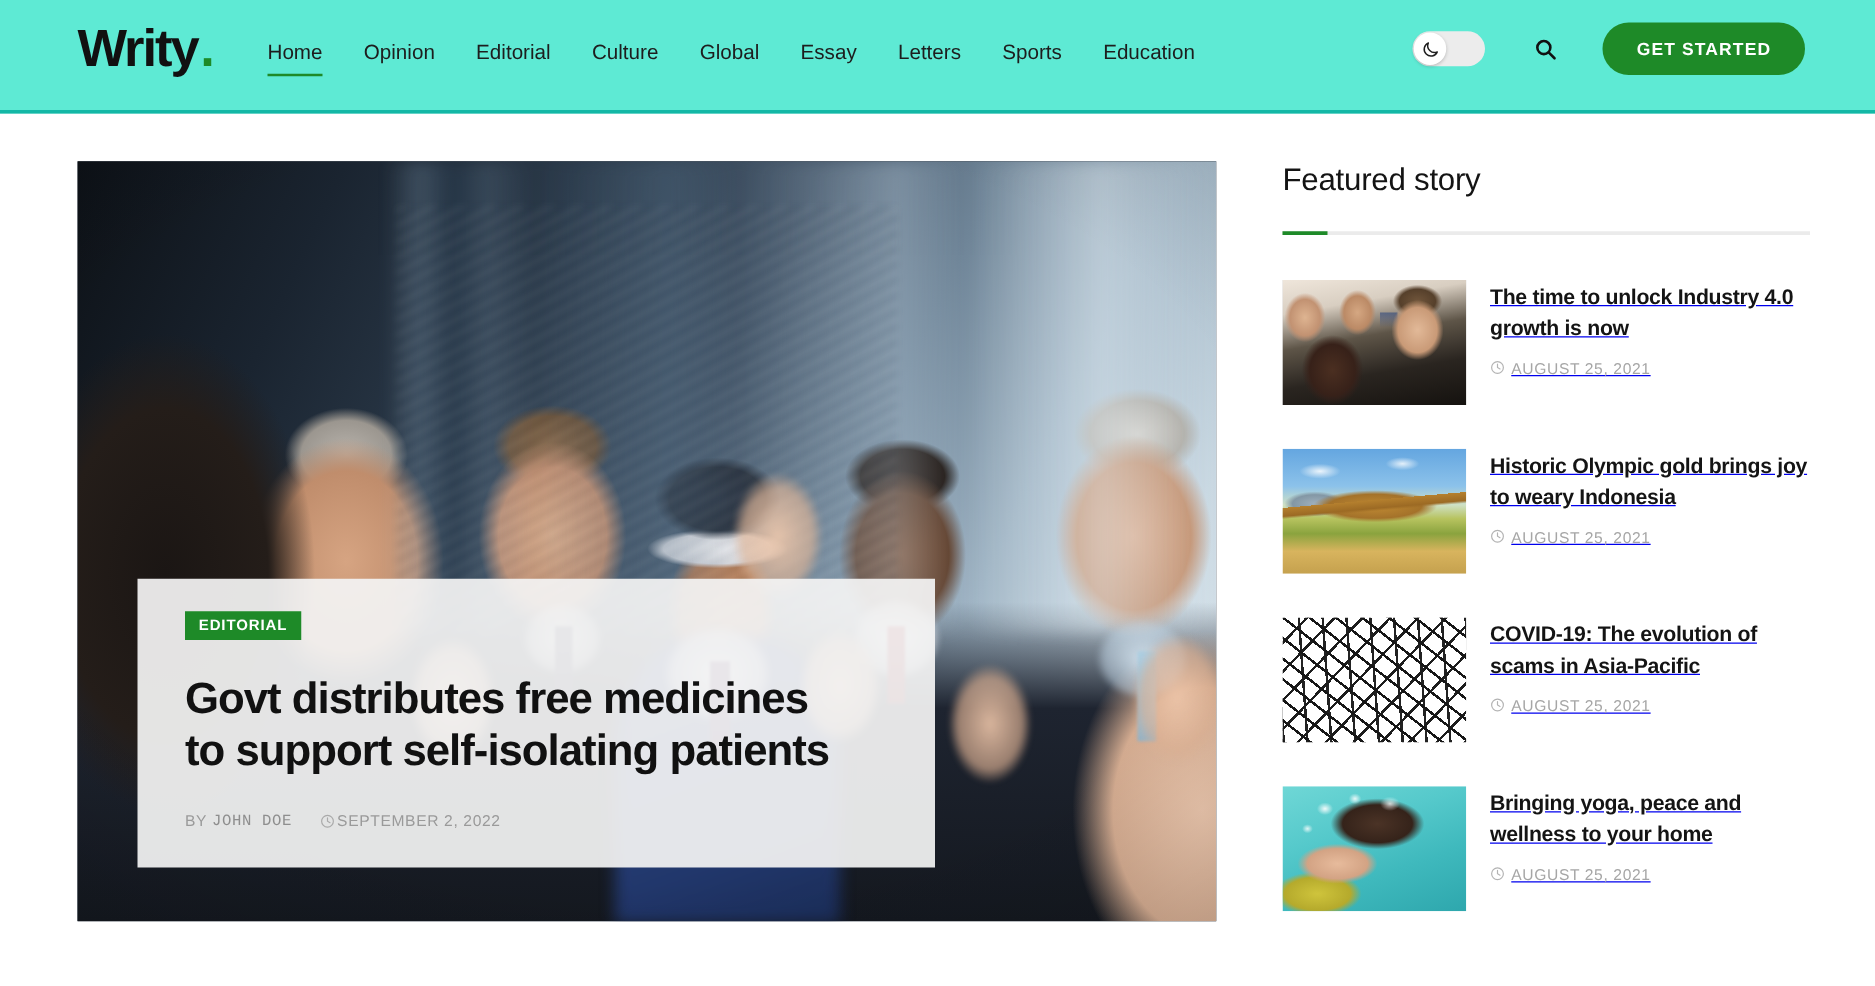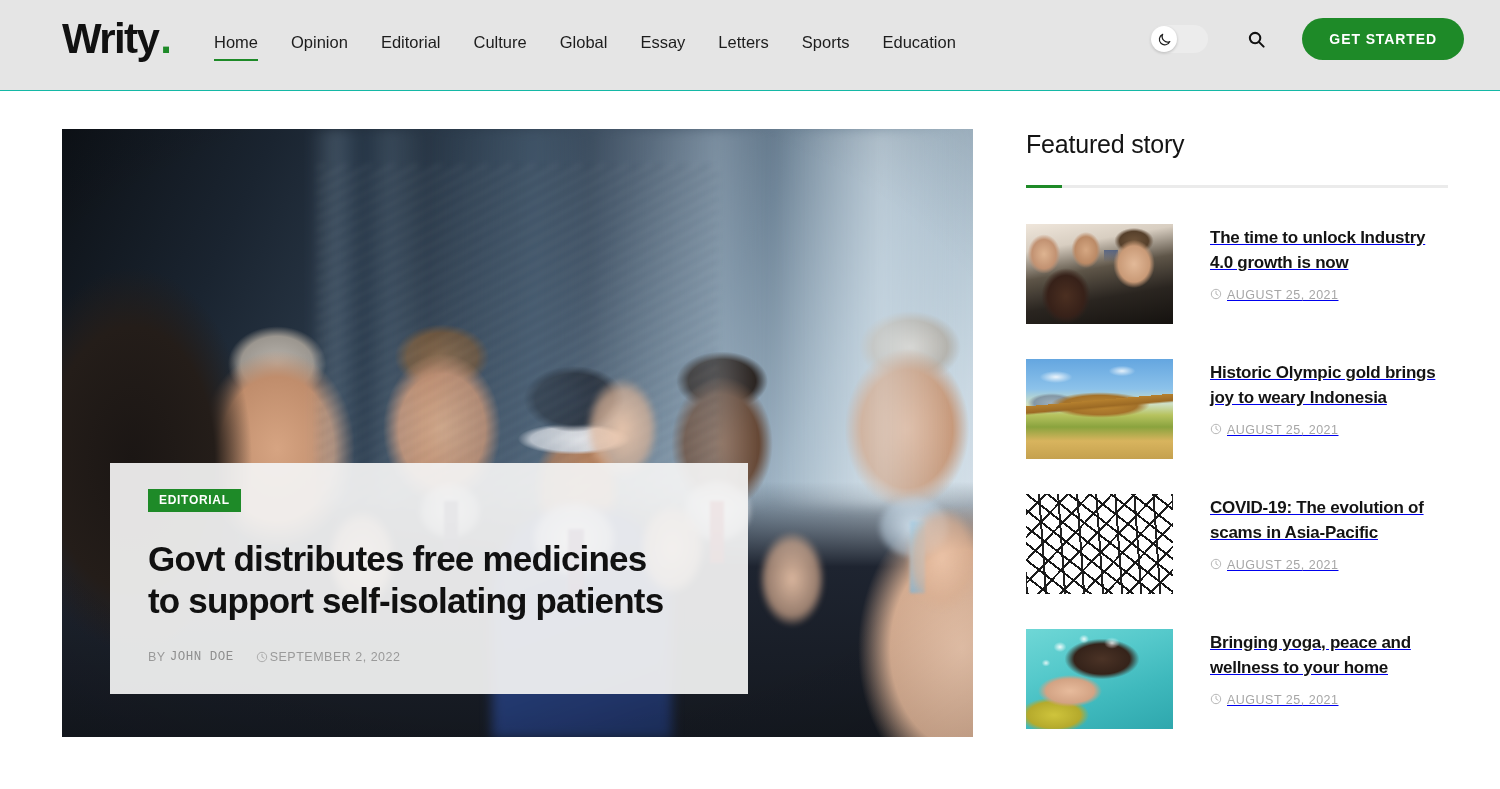--- a/index.html
+++ b/index.html
@@ -10,22 +10,22 @@
     overflow: hidden;
     background: #ffffff;
     font-family: "Liberation Sans", sans-serif;
     -webkit-font-smoothing: antialiased;
   }
 
   
   .site-header {
     position: relative;
     height: 91px;
-    background: #e5e5e5;
-    border-bottom: 1px solid #14b8a6;
+    background: #5eead4;
+    border-bottom: 3px solid #14b8a6;
     display: flex;
     align-items: center;
     text-decoration: underline;
   }
 
   .brand {
     position: absolute;
     left: 62px;
     top: 18px;
     display: flex;
@@ -72,21 +72,21 @@
     position: absolute;
     left: 0;
     right: 16px;
     bottom: -8px;
     height: 2.5px;
     background: #1e8a28;
   }
 
   .header-tools {
     position: absolute;
-    right: 36px;
+    right: 56px;
     top: 0;
     height: 78px;
     display: flex;
     align-items: center;
     gap: 3px;
   }
 
   .theme-toggle {
     width: 58px;
     height: 28px;
@@ -339,21 +339,21 @@
     content: "";
     position: absolute;
     left: 0; top: 0;
     width: 36px; height: 3px;
     background: #1e8a28;
   }
 
   .story-list { margin-top: 36px; }
   .story-item {
     display: flex;
-    gap: 37px;
+    gap: 19px;
     margin-bottom: 35px;
     cursor: pointer;
   }
   .story-item:last-child { margin-bottom: 0; }
   .story-thumb {
     width: 147px;
     height: 100px;
     flex: none;
     overflow: hidden;
     background: #ddd;

